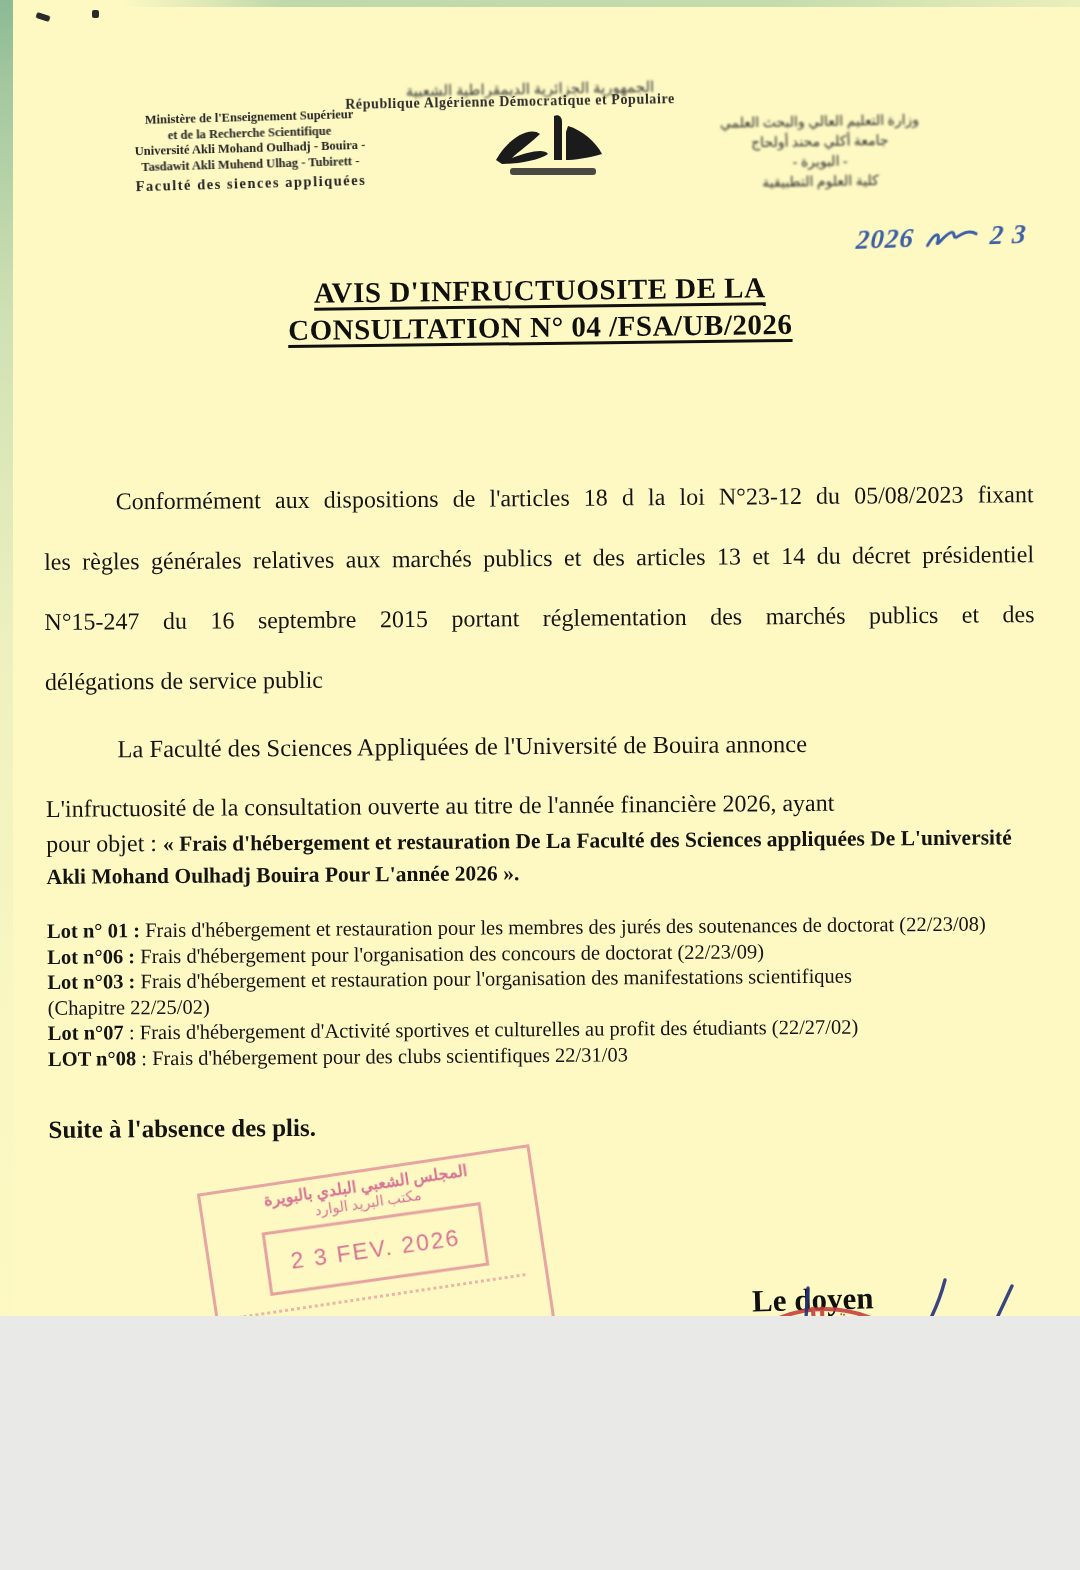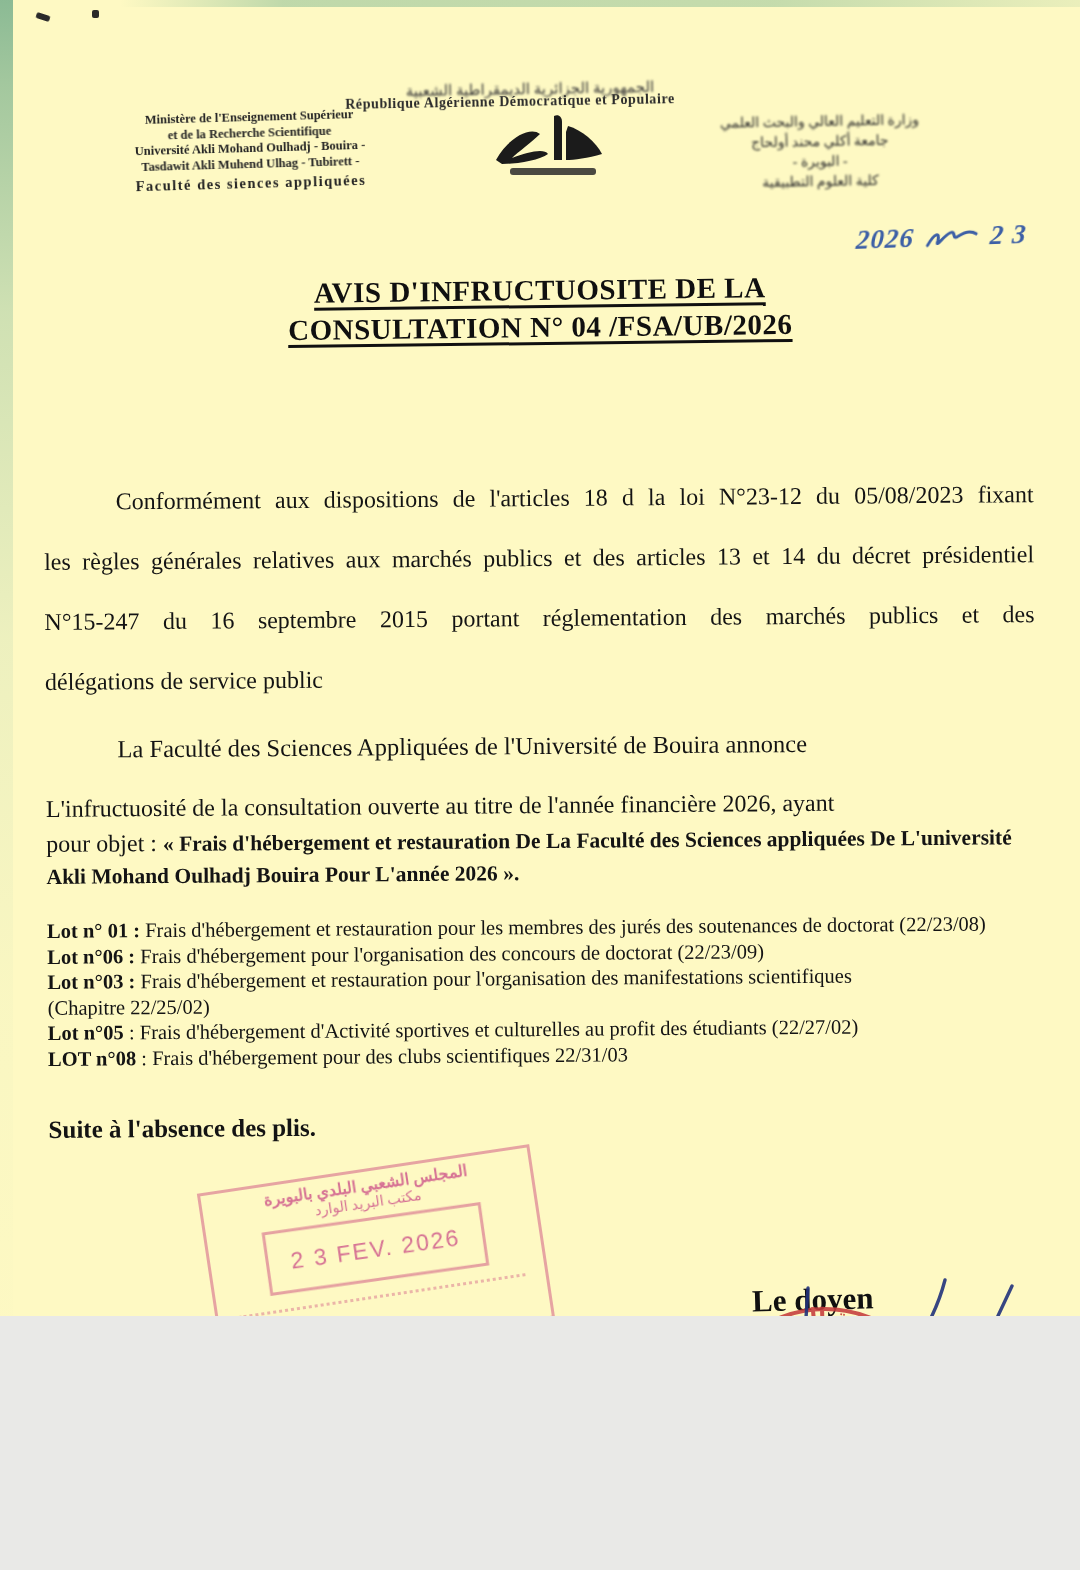--- a/index.html
+++ b/index.html
@@ -135,21 +135,21 @@
 
     <div class="p2">La Faculté des Sciences Appliquées de l'Université de Bouira annonce</div>
     <div class="p3">L'infructuosité de la consultation ouverte au titre de l'année financière 2026, ayant</div>
     <div class="p4"><span class="pfx">pour objet : </span><b>« Frais d'hébergement et restauration De La Faculté des Sciences appliquées De L'université Akli Mohand Oulhadj Bouira Pour L'année 2026 ».</b></div>
 
     <div class="lots">
       <div><span class="lab">Lot n° 01 :</span><span> Frais d'hébergement et restauration pour les membres des jurés des soutenances de doctorat (22/23/08)</span></div>
       <div><span class="lab">Lot n°06 :</span><span> Frais d'hébergement pour l'organisation des concours de doctorat (22/23/09)</span></div>
       <div><span class="lab">Lot n°03 :</span><span> Frais d'hébergement et restauration pour l'organisation des manifestations scientifiques</span></div>
       <div>(Chapitre 22/25/02)</div>
-      <div><span class="lab">Lot n°05</span><span> : Frais d'hébergement d'Activité sportives et culturelles au profit des étudiants (22/27/02)</span></div>
+      <div><span class="lab">Lot n°07</span><span> : Frais d'hébergement d'Activité sportives et culturelles au profit des étudiants (22/27/02)</span></div>
       <div><span class="lab">LOT n°08</span><span> : Frais d'hébergement pour des clubs scientifiques 22/31/03</span></div>
     </div>
 
     <div class="closing">Suite à l'absence des plis.</div>
   </div>
 
   <div class="pink-stamp">
     <div class="ar1">المجلس الشعبي البلدي بالبويرة</div>
     <div class="ar2">مكتب البريد الوارد</div>
     <div class="datebox">

